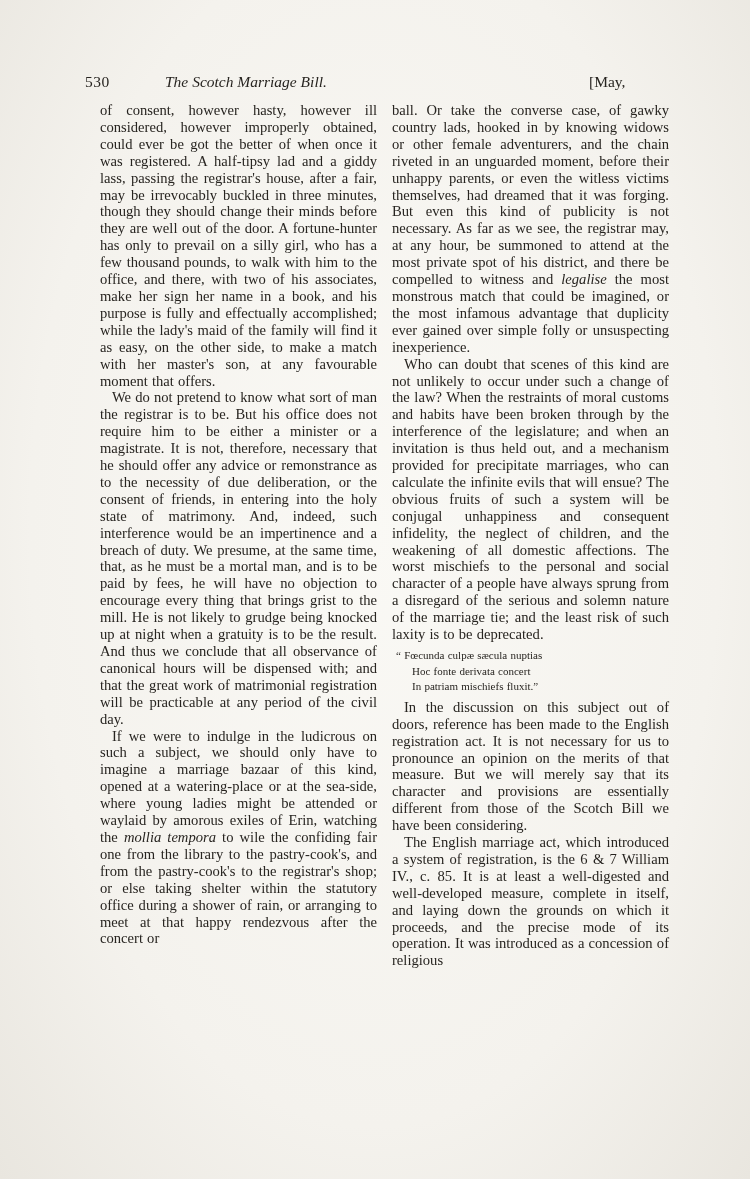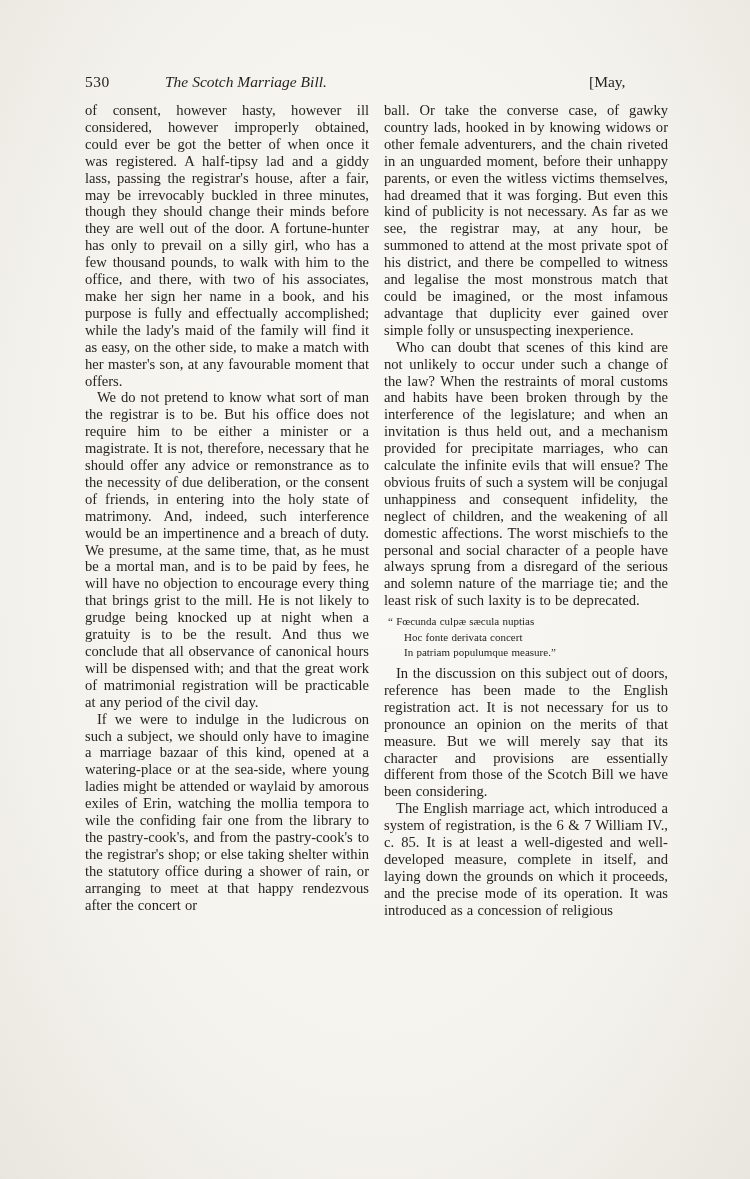--- a/index.html
+++ b/index.html
@@ -15,32 +15,32 @@
     position:absolute;left:85px;top:72px;width:584px;
   }
   .pg-header{
     display:flex;align-items:baseline;
     font-size:15.5px;line-height:19px;
     margin:0 0 11px 0;
   }
   .pg-num{width:80px;text-align:left;letter-spacing:.5px;}
   .pg-title{flex:1;text-align:left;font-style:italic;}
   .pg-issue{width:80px;text-align:left;}
-  .cols{display:flex;gap:15px;}
+  .cols{display:flex;gap:15px;margin-left:15px;}
   .col{
     width:284px;
     text-align:justify;
     font-size:14.6px;
     line-height:16.9px;
     word-spacing:.5px;
     hyphens:auto;
   }
   .col p{margin:0;}
   .col p.indent{text-indent:12px;}
-  .ital{}
+  .ital{font-style:italic;}
   .verse{
     font-size:11px;
     line-height:15.6px;
     margin:5px 0 4px 4px;
     text-align:left;
   }
   .verse-line.vindent{padding-left:16px;}
 </style>
 </head>
 <body>
@@ -56,19 +56,19 @@
         <p class="noindent"><span>of consent, however hasty, however ill considered, however improperly obtained, could ever be got the better of when once it was registered. A half-tipsy lad and a giddy lass, passing the registrar's house, after a fair, may be irrevocably buckled in three minutes, though they should change their minds before they are well out of the door. A fortune-hunter has only to prevail on a silly girl, who has a few thousand pounds, to walk with him to the office, and there, with two of his associates, make her sign her name in a book, and his purpose is fully and effectually accomplished; while the lady's maid of the family will find it as easy, on the other side, to make a match with her master's son, at any favourable moment that offers.</span></p>
         <p class="indent"><span>We do not pretend to know what sort of man the registrar is to be. But his office does not require him to be either a minister or a magistrate. It is not, therefore, necessary that he should offer any advice or remonstrance as to the necessity of due deliberation, or the consent of friends, in entering into the holy state of matrimony. And, indeed, such interference would be an impertinence and a breach of duty. We presume, at the same time, that, as he must be a mortal man, and is to be paid by fees, he will have no objection to encourage every thing that brings grist to the mill. He is not likely to grudge being knocked up at night when a gratuity is to be the result. And thus we conclude that all observance of canonical hours will be dispensed with; and that the great work of matrimonial registration will be practicable at any period of the civil day.</span></p>
         <p class="indent"><span>If we were to indulge in the ludicrous on such a subject, we should only have to imagine a marriage bazaar of this kind, opened at a watering-place or at the sea-side, where young ladies might be attended or waylaid by amorous exiles of Erin, watching the </span><span class="ital">mollia tempora</span><span> to wile the confiding fair one from the library to the pastry-cook's, and from the pastry-cook's to the registrar's shop; or else taking shelter within the statutory office during a shower of rain, or arranging to meet at that happy rendezvous after the concert or</span></p>
       </div>
     <div class="col" id="col-right">
         <p class="noindent"><span>ball.  Or take the converse case, of gawky country lads, hooked in by knowing widows or other female adventurers, and the chain riveted in an unguarded moment, before their unhappy parents, or even the witless victims themselves, had dreamed that it was forging.  But even this kind of publicity is not necessary.  As far as we see, the registrar may, at any hour, be summoned to attend at the most private spot of his district, and there be compelled to witness and </span><span class="ital">legalise</span><span> the most monstrous match that could be imagined, or the most infamous advantage that duplicity ever gained over simple folly or unsuspecting inexperience.</span></p>
         <p class="indent"><span>Who can doubt that scenes of this kind are not unlikely to occur under such a change of the law?  When the restraints of moral customs and habits have been broken through by the interference of the legislature; and when an invitation is thus held out, and a mechanism provided for precipitate marriages, who can calculate the infinite evils that will ensue?  The obvious fruits of such a system will be conjugal unhappiness and consequent infidelity, the neglect of children, and the weakening of all domestic affections.  The worst mischiefs to the personal and social character of a people have always sprung from a disregard of the serious and solemn nature of the marriage tie; and the least risk of such laxity is to be deprecated.</span></p>
         <div class="verse">
           <div class="verse-line">“ Fœcunda culpæ sæcula nuptias</div>
           <div class="verse-line vindent">Hoc fonte derivata concert</div>
-          <div class="verse-line vindent">In patriam populumque measure.”</div>
+          <div class="verse-line vindent">In patriam mischiefs fluxit.”</div>
         </div>
         <p class="indent"><span>In the discussion on this subject out of doors, reference has been made to the English registration act.  It is not necessary for us to pronounce an opinion on the merits of that measure. But we will merely say that its character and provisions are essentially different from those of the Scotch Bill we have been considering.</span></p>
         <p class="indent"><span>The English marriage act, which introduced a system of registration, is the 6 &amp; 7 William IV., c. 85.  It is at least a well-digested and well-developed measure, complete in itself, and laying down the grounds on which it proceeds, and the precise mode of its operation.  It was introduced as a concession of religious</span></p>
       </div>
   </div>
 </div>
 
 </body></html>

